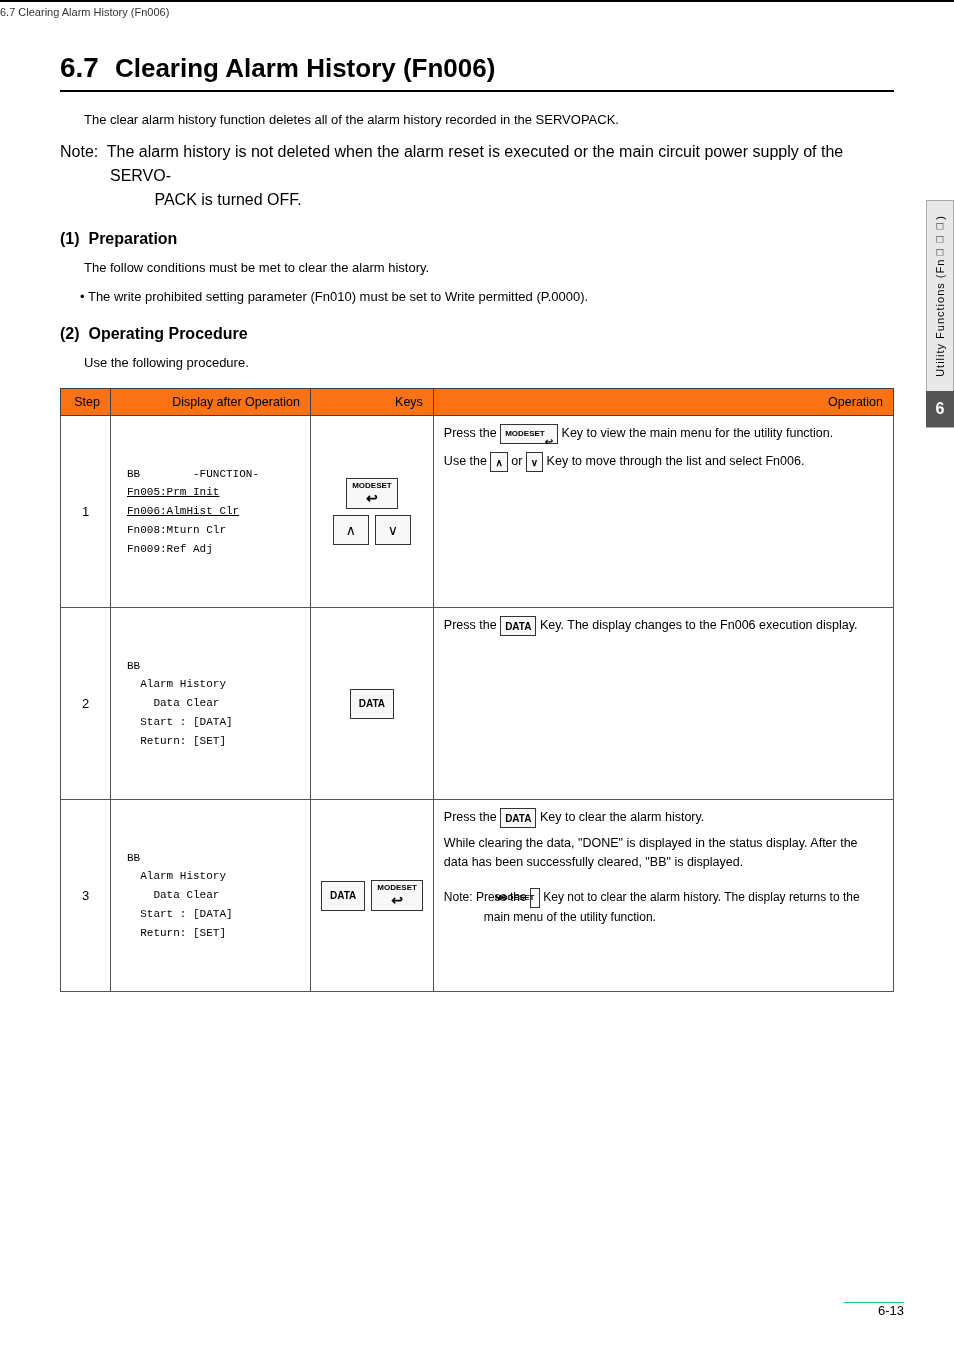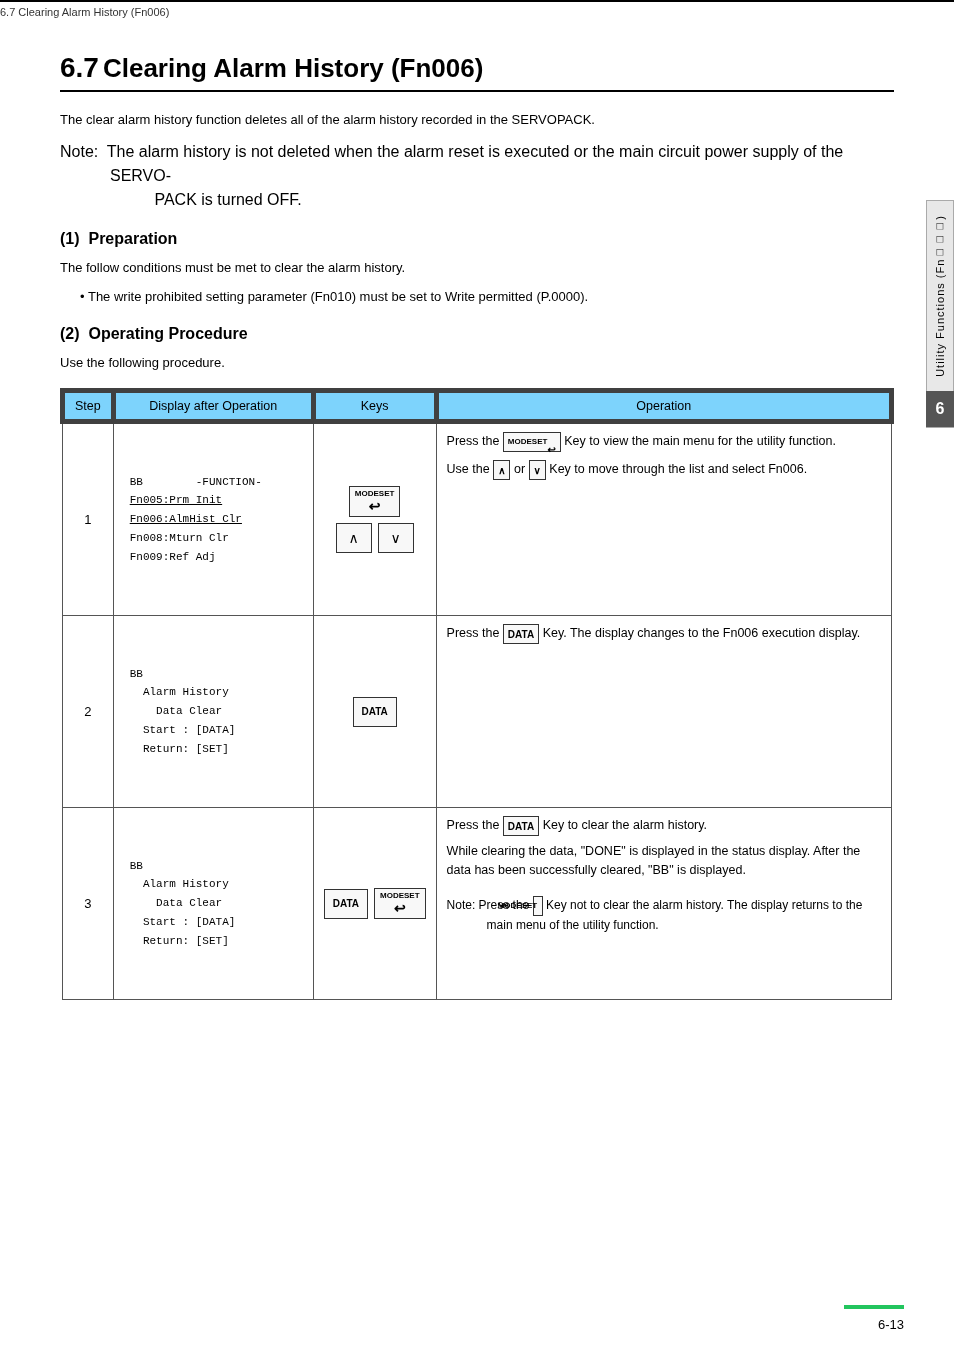--- a/index.html
+++ b/index.html
@@ -24,39 +24,40 @@
 
     
     .main-content {
       padding: 30px 60px 30px 60px;
     }
 
     
     .section-title {
       display: flex;
       align-items: baseline;
-      gap: 4px;
+      gap: 16px;
       margin-bottom: 18px;
       border-bottom: 2px solid #000;
       padding-bottom: 6px;
     }
     .section-number {
       font-size: 28px;
       font-weight: bold;
     }
     .section-name {
       font-size: 26px;
       font-weight: bold;
     }
 
     
     .body-text {
       margin-bottom: 10px;
       line-height: 1.5;
       font-size: 13px;
+      margin-left: 24px;
     }
 
     .note-text {
       margin-bottom: 14px;
       font-size: 16px;
       line-height: 1.5;
       padding-left: 50px;
       text-indent: -50px;
     }
 
@@ -82,24 +83,24 @@
     }
 
     
     .procedure-table {
       width: 100%;
       border-collapse: collapse;
       margin-top: 16px;
       font-size: 12.5px;
     }
     .procedure-table th {
-      border: 5px solid #404040;
-      background: #7dd3fc;
+      border: 1px solid #404040;
+      background: #f97316;
       padding: 6px 10px;
-      text-align: center;
+      text-align: right;
       font-weight: normal;
     }
     .procedure-table td {
       border: 1px solid #555;
       padding: 8px 10px;
       vertical-align: top;
     }
     .procedure-table .step-col {
       text-align: center;
       vertical-align: middle;
@@ -242,25 +243,25 @@
       display: flex;
       align-items: center;
       justify-content: center;
       font-size: 16px;
       font-weight: bold;
     }
 
     
     .page-number {
       position: absolute;
-      bottom: 18px;
+      bottom: 32px;
       right: 50px;
       font-size: 13px;
-      border-top: 4px solid #22c55e;
-      padding-top: 8px;
+      border-top: 1px solid #22c55e;
+      padding-top: 0;
       width: 60px;
       text-align: right;
     }
 
     .operation-note {
       margin-top: 16px;
       font-size: 12px;
       padding-left: 40px;
       text-indent: -40px;
       line-height: 1.5;

